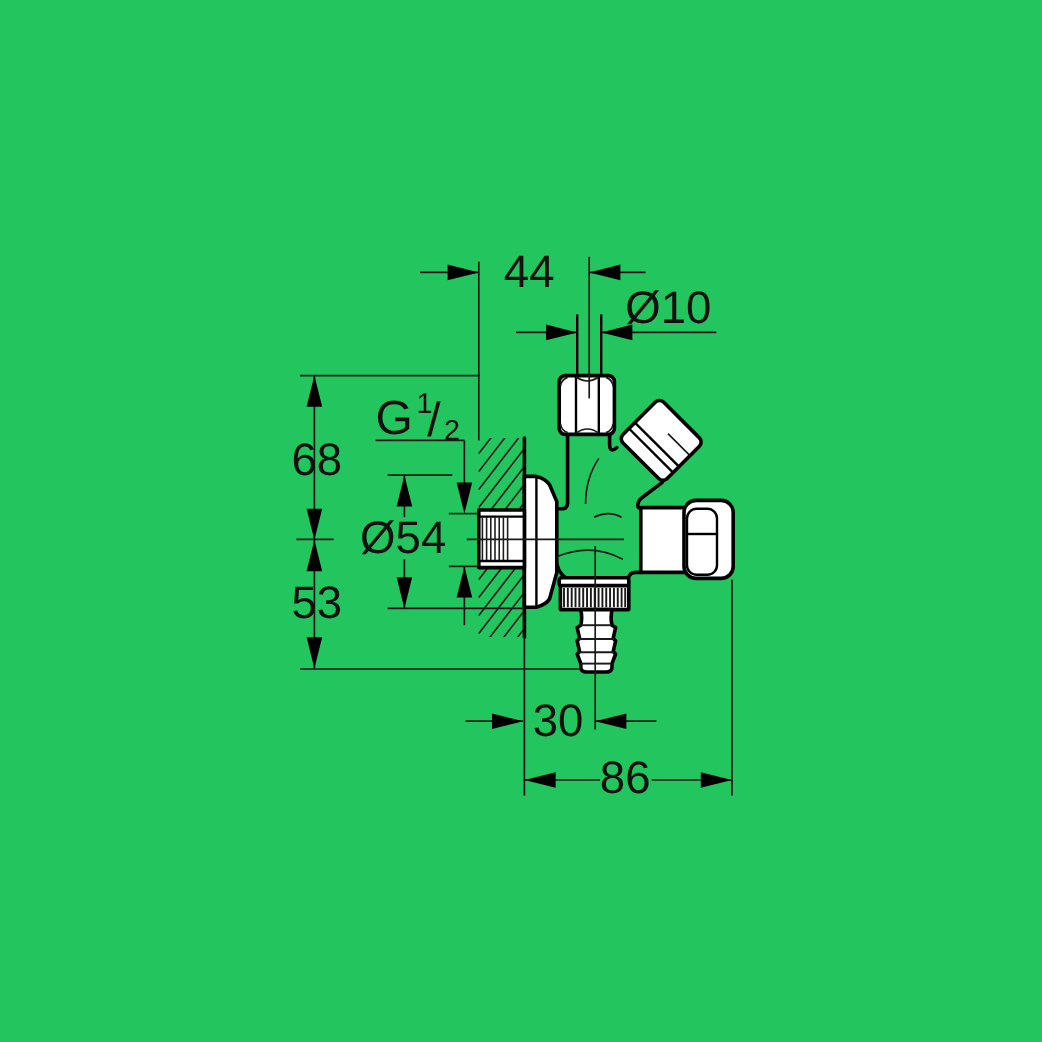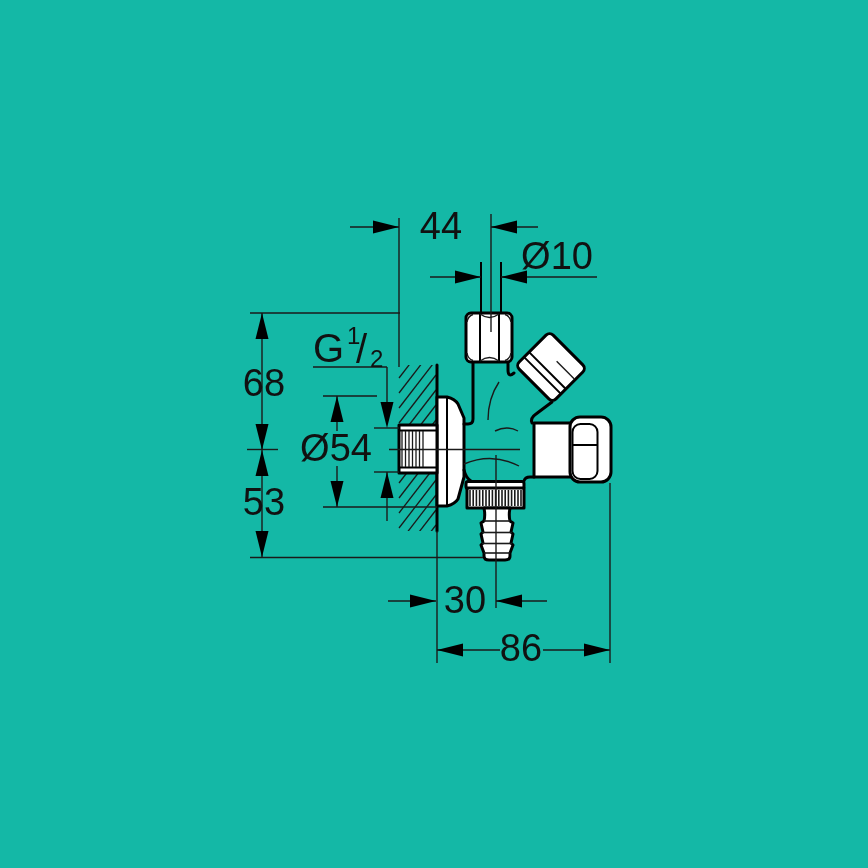--- a/index.html
+++ b/index.html
@@ -1,16 +1,16 @@
 <!DOCTYPE html>
 <html><head>
 <meta charset="utf-8">
 <style>
   html,body{margin:0;padding:0;background:#fff;}
-  .page{width:868px;height:868px;background:#14b8a6;position:relative;overflow:hidden;}
+  .page{width:868px;height:868px;background:#22c55e;position:relative;overflow:hidden;}
   svg{display:block;}
   text{font-family:"Liberation Sans","DejaVu Sans",sans-serif;fill:#111;}
   .dimtxt{font-size:38px;}
   .thick{stroke:#000;stroke-width:3;fill:none;stroke-linecap:round;stroke-linejoin:round;}
   .thickf{stroke:#000;stroke-width:3;fill:#fff;stroke-linejoin:round;}
   .mid{stroke:#000;stroke-width:2;fill:none;}
   .thin{stroke:#1a1a1a;stroke-width:1.4;fill:none;}
   .hair{stroke:#1a1a1a;stroke-width:1.3;fill:none;}
   .arrow{fill:#000;stroke:none;}
 </style>

